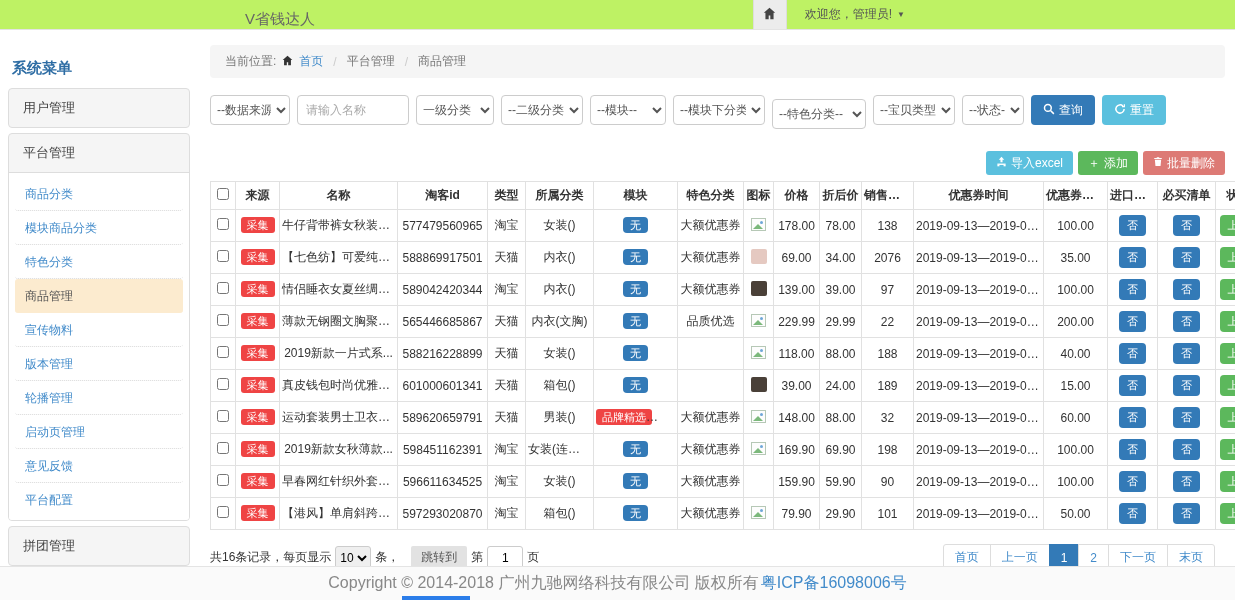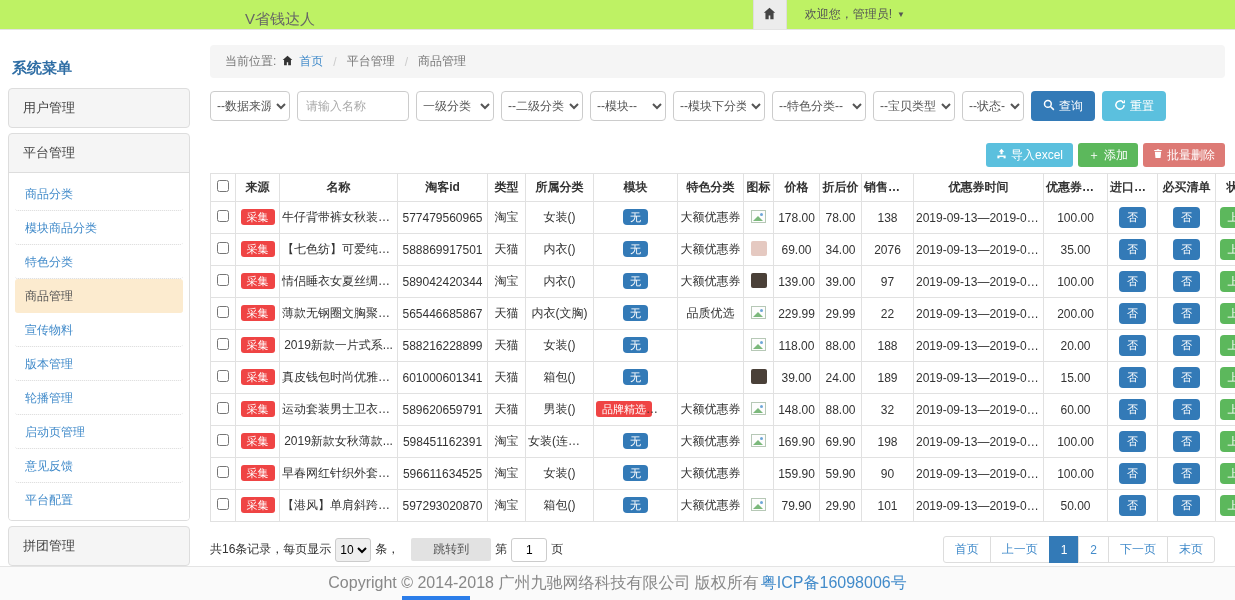--- a/index.html
+++ b/index.html
@@ -68,21 +68,21 @@
     border-right:5px solid transparent; border-bottom:5px solid #7cb97c; }
   .icon-broken::before { content:""; position:absolute; right:2px; top:2px; width:3px; height:3px;
     border-radius:50%; background:#6fa7d8; }
   .thumb { display:inline-block; width:16px; height:15px; border-radius:2px; }
   .thumb-pink { background:#e5c9c1; }
   .thumb-dark { background:#4a4038; }
   
   .pagi-row { display:flex; align-items:center; margin-top:14px; font-size:12px; color:#333; }
   .pagi-left { display:flex; align-items:center; gap:4px; }
   .pp-select { height:24px; border:1px solid #ccc; border-radius:3px; font-size:12px; font-family:inherit; }
-  .jump-chip { background:#e2e2e2; border-radius:2px; padding:3px 22px; color:#555; margin-left:8px; cursor:pointer; }
+  .jump-chip { background:#e2e2e2; border-radius:2px; padding:3px 10px; color:#555; margin-left:8px; cursor:pointer; }
   .jump-input { width:36px; height:24px; border:1px solid #ccc; border-radius:3px; text-align:center;
     font-size:12px; font-family:inherit; }
   .pager { margin-left:auto; margin-right:10px; display:flex; }
   .pg-btn { border:1px solid #ddd; background:#fff; color:#428bca; font-size:12px; padding:4px 11px;
     margin-left:-1px; cursor:pointer; font-family:inherit; }
   .pg-btn:first-child { border-radius:3px 0 0 3px; margin-left:0; }
   .pg-btn:last-child { border-radius:0 3px 3px 0; }
   .pg-btn.active { background:#337ab7; border-color:#337ab7; color:#fff; }
   
   .footer { height:34px; background:#fafafa; border-top:1px solid #e4e4e4; flex-shrink:0;
@@ -155,21 +155,21 @@
       <span>商品管理</span>
     </div>
 
     <div class="filter-row" id="filter-row">
       <select class="f-select" style="width: 80px;"><option>--数据来源--</option></select>
         <input class="f-input" placeholder="请输入名称" style="">
         <select class="f-select" style="width: 78px;"><option>一级分类</option></select>
         <select class="f-select" style="width: 82px;"><option>--二级分类--</option></select>
         <select class="f-select" style="width: 76px;"><option>--模块--</option></select>
         <select class="f-select" style="width: 92px;"><option>--模块下分类--</option></select>
-        <select class="f-select" style="width: 94px;"><option>--特色分类--</option></select>
+        <select class="f-select" style="width: 94px; margin-top: 8px;"><option>--特色分类--</option></select>
         <select class="f-select" style="width: 82px;"><option>--宝贝类型--</option></select>
         <select class="f-select" style="width: 62px;"><option>--状态--</option></select>
         <button class="btn btn-search" id="btn-search">
         <span>
           <svg width="12" height="12" viewBox="0 0 16 16" fill="none" stroke="#fff" stroke-width="2">
               <circle cx="6.5" cy="6.5" r="4.5"></circle>
               <line x1="10" y1="10" x2="14.5" y2="14.5"></line>
             </svg>
         </span>
         <span>查询</span>
@@ -337,21 +337,21 @@
             <td>588216228899</td>
             <td>天猫</td>
             <td>女装()</td>
             <td><span class="badge-blue">无</span></td>
             <td></td>
             <td><span class="icon-broken"></span></td>
             <td>118.00</td>
             <td>88.00</td>
             <td>188</td>
             <td>2019-09-13—2019-09-19</td>
-            <td>20.00</td>
+            <td>40.00</td>
             <td><button class="cell-btn cb-blue">否</button></td>
             <td><button class="cell-btn cb-blue">否</button></td>
             <td><button class="cell-btn cb-green">上架</button></td>
           </tr>
           <tr>
             <td><input type="checkbox" style=""></td>
             <td><span class="badge-orange">采集</span></td>
             <td class="name-cell">真皮钱包时尚优雅女士...</td>
             <td>601000601341</td>
             <td>天猫</td>

